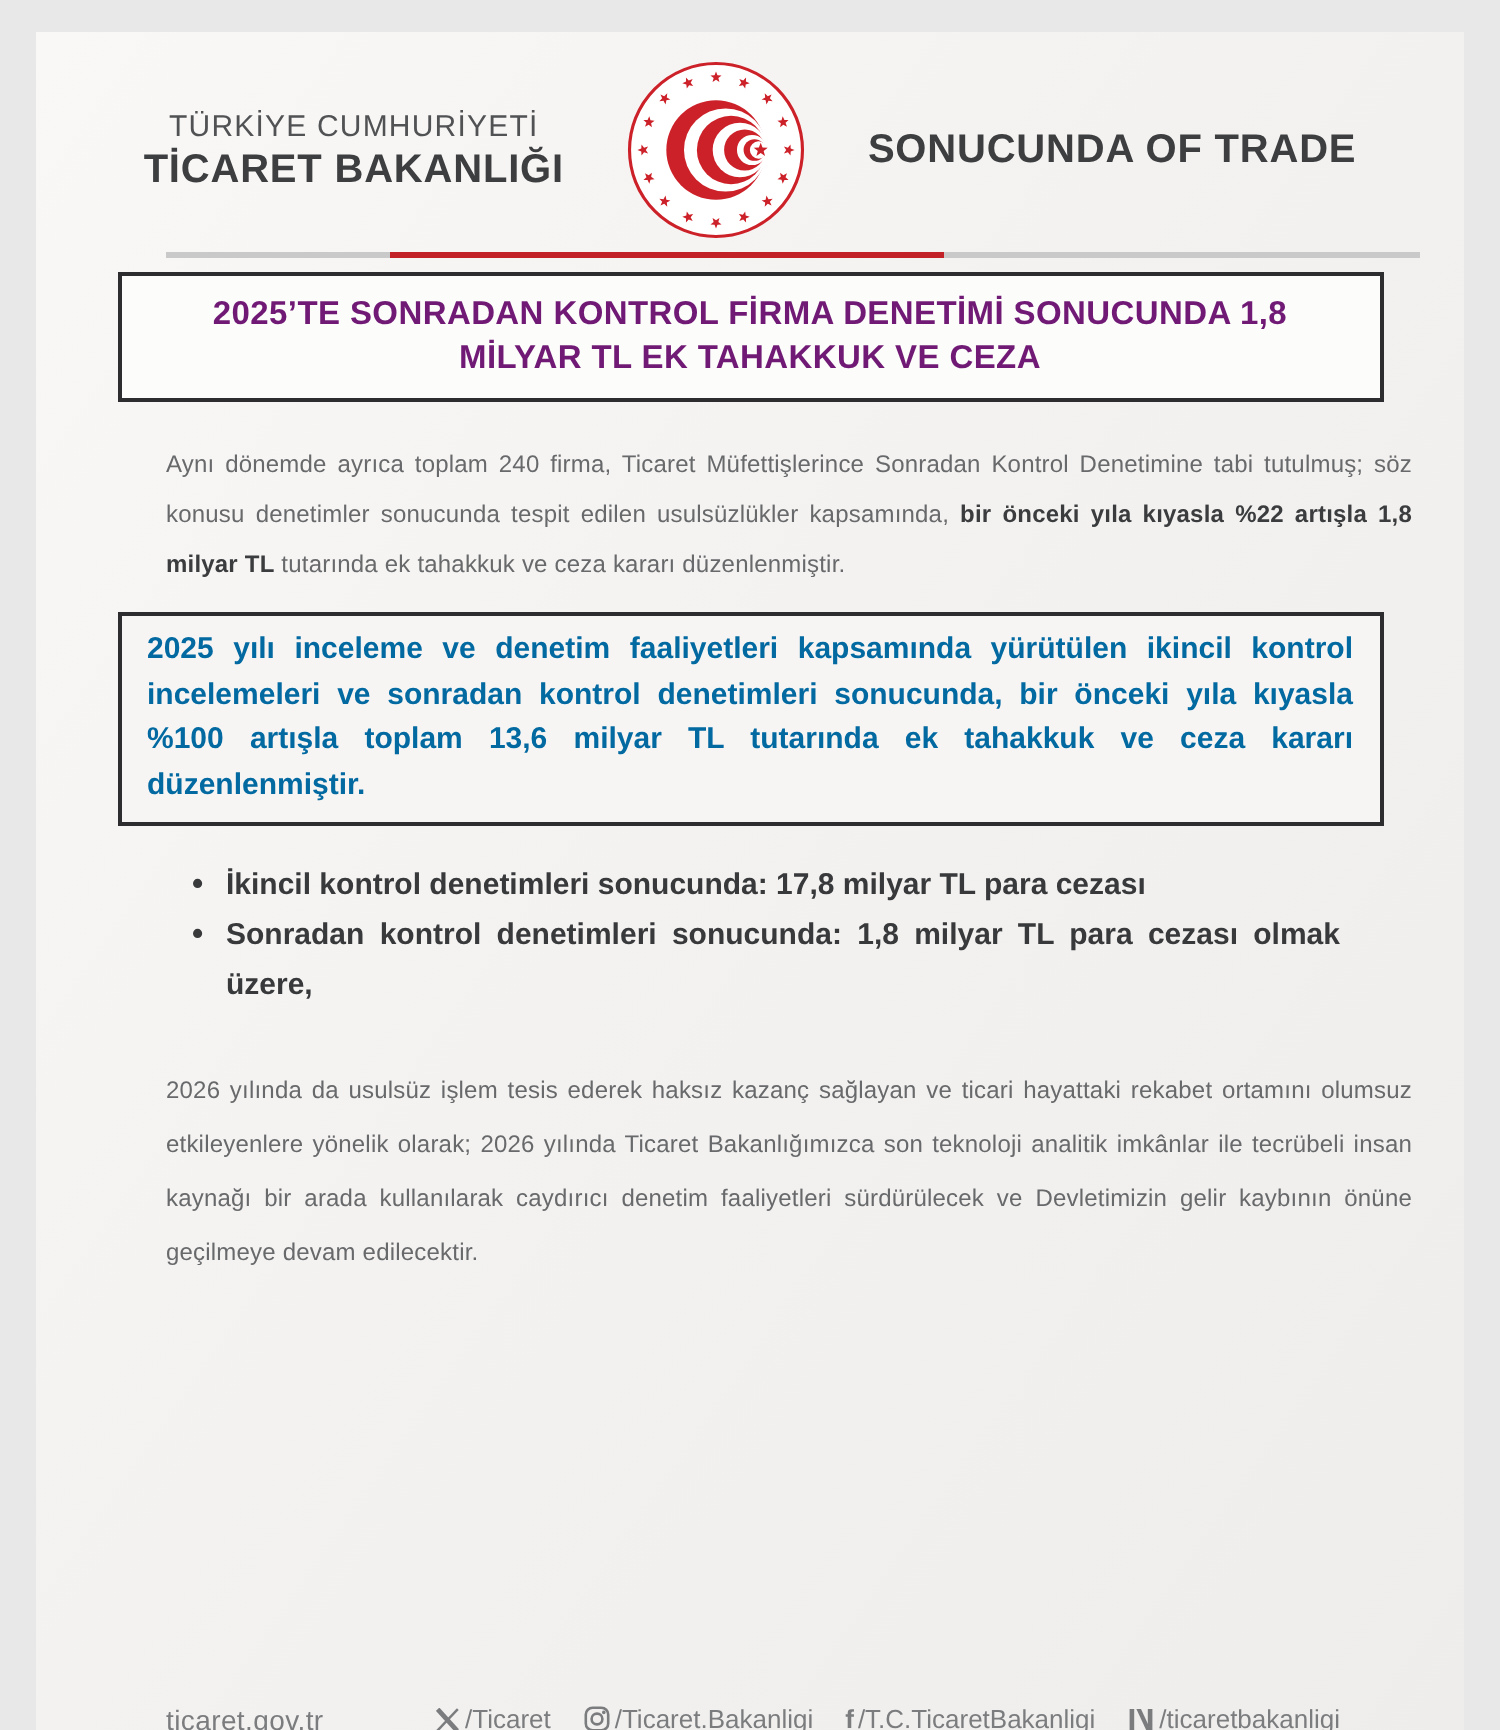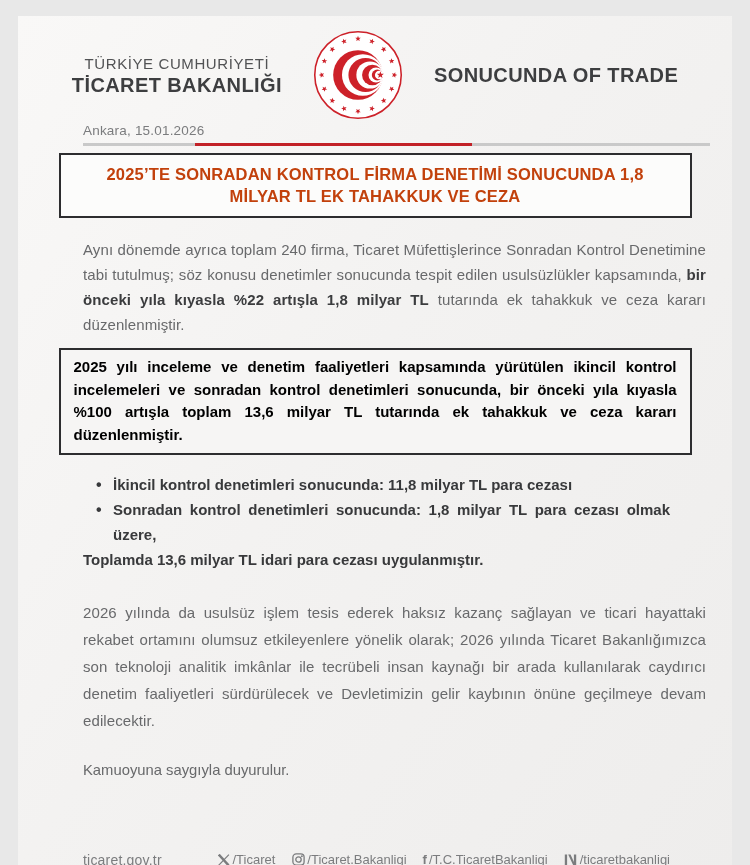--- a/index.html
+++ b/index.html
@@ -64,48 +64,48 @@
     width: 633px;
     border: 2px solid #2d2d2f;
     background: #fcfcfb;
     padding: 8px 30px 9px 30px;
     text-align: center;
   }
   .title-box .title {
     font-size: 16.5px;
     font-weight: 700;
     line-height: 22px;
-    color: #c2410c;
+    color: #701a75;
     letter-spacing: 0.2px;
   }
 
   
   .para {
     margin: 19px 62px 0 65px;
     width: 623px;
-    font-size: 15px;
+    font-size: 12px;
     line-height: 25px;
     color: #68696b;
     text-align: justify;
     letter-spacing: 0.1px;
   }
   .para b { color: #3b3c3e; font-weight: 700; }
 
   .highlight-box {
     margin: 11px auto 0 auto;
     width: 633px;
     border: 2px solid #2d2d2f;
     background: #f6f5f4;
     padding: 6px 13px 7px 13px;
   }
   .highlight-box .htext {
     font-size: 15px;
     font-weight: 700;
     line-height: 22.5px;
-    color: #000000;
+    color: #0369a1;
     text-align: justify;
   }
 
   
   .bullets { margin: 17px 62px 0 65px; list-style: none; }
   .bullets li {
     position: relative;
     padding-left: 30px;
     font-size: 15px;
     font-weight: 700;
@@ -198,46 +198,43 @@
         <circle cx="73.1" cy="50" r="4.7" fill="#ffffff"></circle>
       </g>
       <use href="#st" transform="translate(74.3 50) scale(1.25)"></use>
     </svg>
 
     <div class="block">
       <div class="line2">SONUCUNDA OF TRADE</div>
     </div>
   </div>
 
-  <div class="dateline">Ankara, 15.01.2026</div>
   <div class="divider">
     <span class="seg-gray-l"></span>
     <span class="seg-red"></span>
     <span class="seg-gray-r"></span>
   </div>
 
   <div class="title-box">
     <div class="title">2025’TE SONRADAN KONTROL FİRMA DENETİMİ SONUCUNDA 1,8 MİLYAR TL EK TAHAKKUK VE CEZA</div>
   </div>
 
   <p class="para"><span>Aynı dönemde ayrıca toplam 240 firma, Ticaret Müfettişlerince Sonradan Kontrol Denetimine tabi tutulmuş; söz konusu denetimler sonucunda tespit edilen usulsüzlükler kapsamında, </span><b>bir önceki yıla kıyasla %22 artışla 1,8 milyar TL</b><span> tutarında ek tahakkuk ve ceza kararı düzenlenmiştir.</span></p>
 
   <div class="highlight-box">
     <div class="htext">2025 yılı inceleme ve denetim faaliyetleri kapsamında yürütülen ikincil kontrol incelemeleri ve sonradan kontrol denetimleri sonucunda, bir önceki yıla kıyasla %100 artışla toplam 13,6 milyar TL tutarında ek tahakkuk ve ceza kararı düzenlenmiştir.</div>
   </div>
 
   <ul class="bullets">
-    <li>İkincil kontrol denetimleri sonucunda: 11,8 milyar TL para cezası</li>
+    <li>İkincil kontrol denetimleri sonucunda: 17,8 milyar TL para cezası</li>
     <li>Sonradan kontrol denetimleri sonucunda: 1,8 milyar TL para cezası olmak üzere,</li>
   </ul>
-  <p class="bullet-summary">Toplamda 13,6 milyar TL idari para cezası uygulanmıştır.</p>
 
   <p class="para second">2026 yılında da usulsüz işlem tesis ederek haksız kazanç sağlayan ve ticari hayattaki rekabet ortamını olumsuz etkileyenlere yönelik olarak; 2026 yılında Ticaret Bakanlığımızca son teknoloji analitik imkânlar ile tecrübeli insan kaynağı bir arada kullanılarak caydırıcı denetim faaliyetleri sürdürülecek ve Devletimizin gelir kaybının önüne geçilmeye devam edilecektir.</p>
 
-  <p class="signoff">Kamuoyuna saygıyla duyurulur.</p>
 
   <div class="footer">
     <span class="site">ticaret.gov.tr</span>
     <div class="socials">
 
       <span class="soc">
         <span class="glyph">
           <svg width="12" height="12" viewBox="0 0 12 12">
               <path d="M0.8,0.6 L10.6,11.4" stroke="#7b7c7e" stroke-width="2.4" fill="none"></path>
               <path d="M10.9,0.6 L0.6,11.4" stroke="#7b7c7e" stroke-width="1.2" fill="none"></path>

